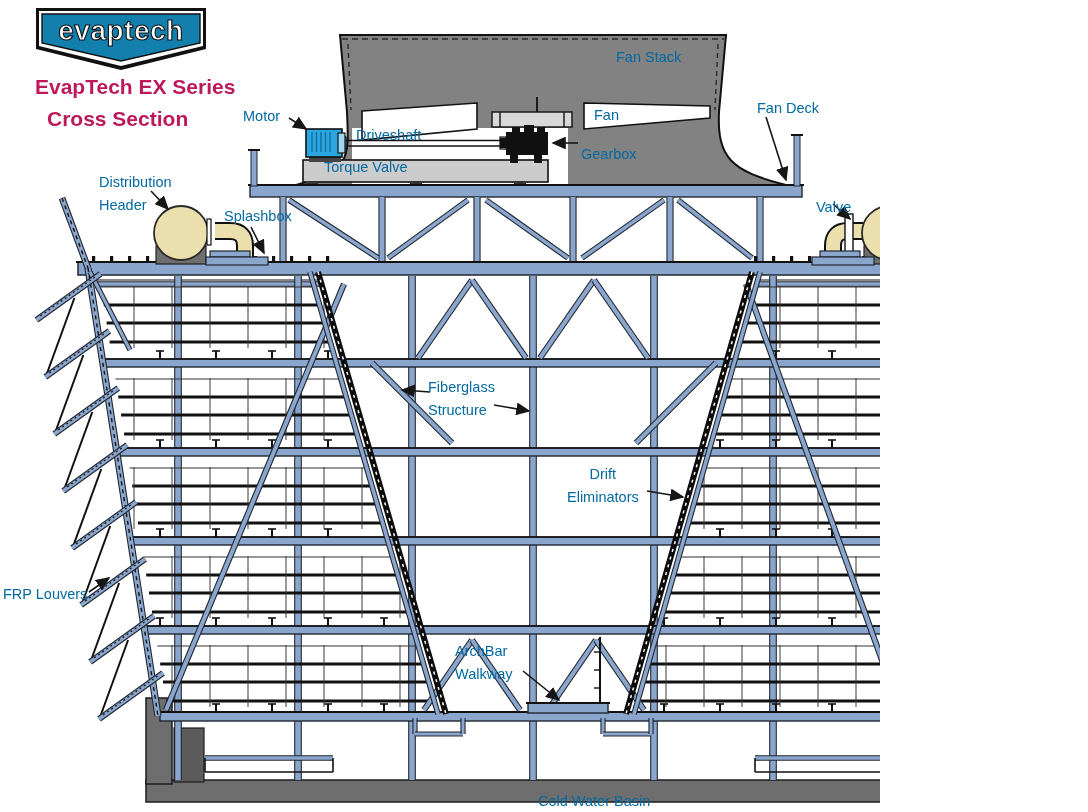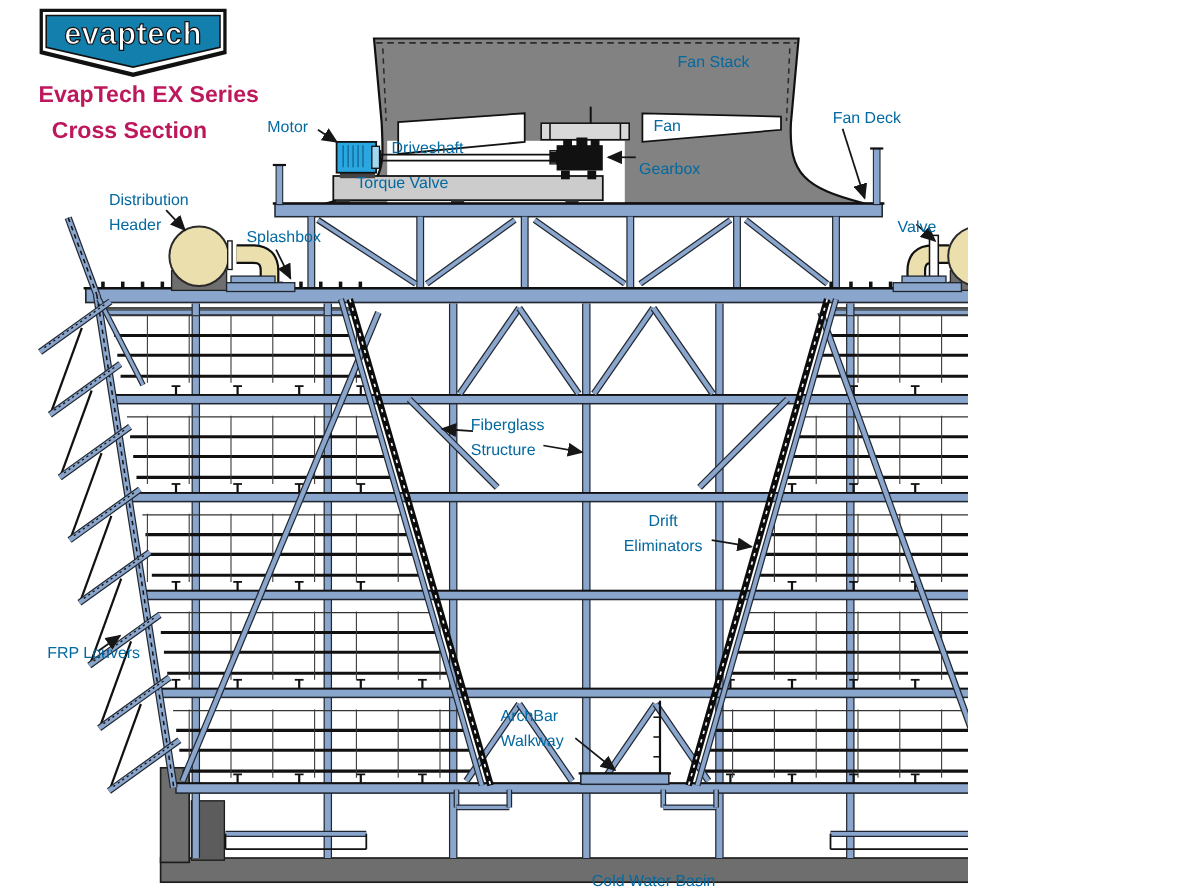--- a/index.html
+++ b/index.html
@@ -544,19 +544,19 @@
   <div class="lbl" style="left:224px;top:205px;">Splashbox</div>
   <div class="lbl" style="left:816px;top:196px;">Valve</div>
   <div class="lbl" style="left:428px;top:376px;">
     <div>Fiberglass</div>
     <div>Structure</div>
   </div>
   <div class="lbl" style="left:567px;top:463px;text-align:center;">
     <div>Drift</div>
     <div>Eliminators</div>
   </div>
-  <div class="lbl" style="left:3px;top:583px;margin-left:40px;">FRP Louvers</div>
+  <div class="lbl" style="left:3px;top:583px;">FRP Louvers</div>
   <div class="lbl" style="left:455px;top:640px;">
     <div>ArchBar</div>
     <div>Walkway</div>
   </div>
   <div class="lbl" style="left:538px;top:790px;">Cold Water Basin</div>
 </div>
 
 </body></html>

